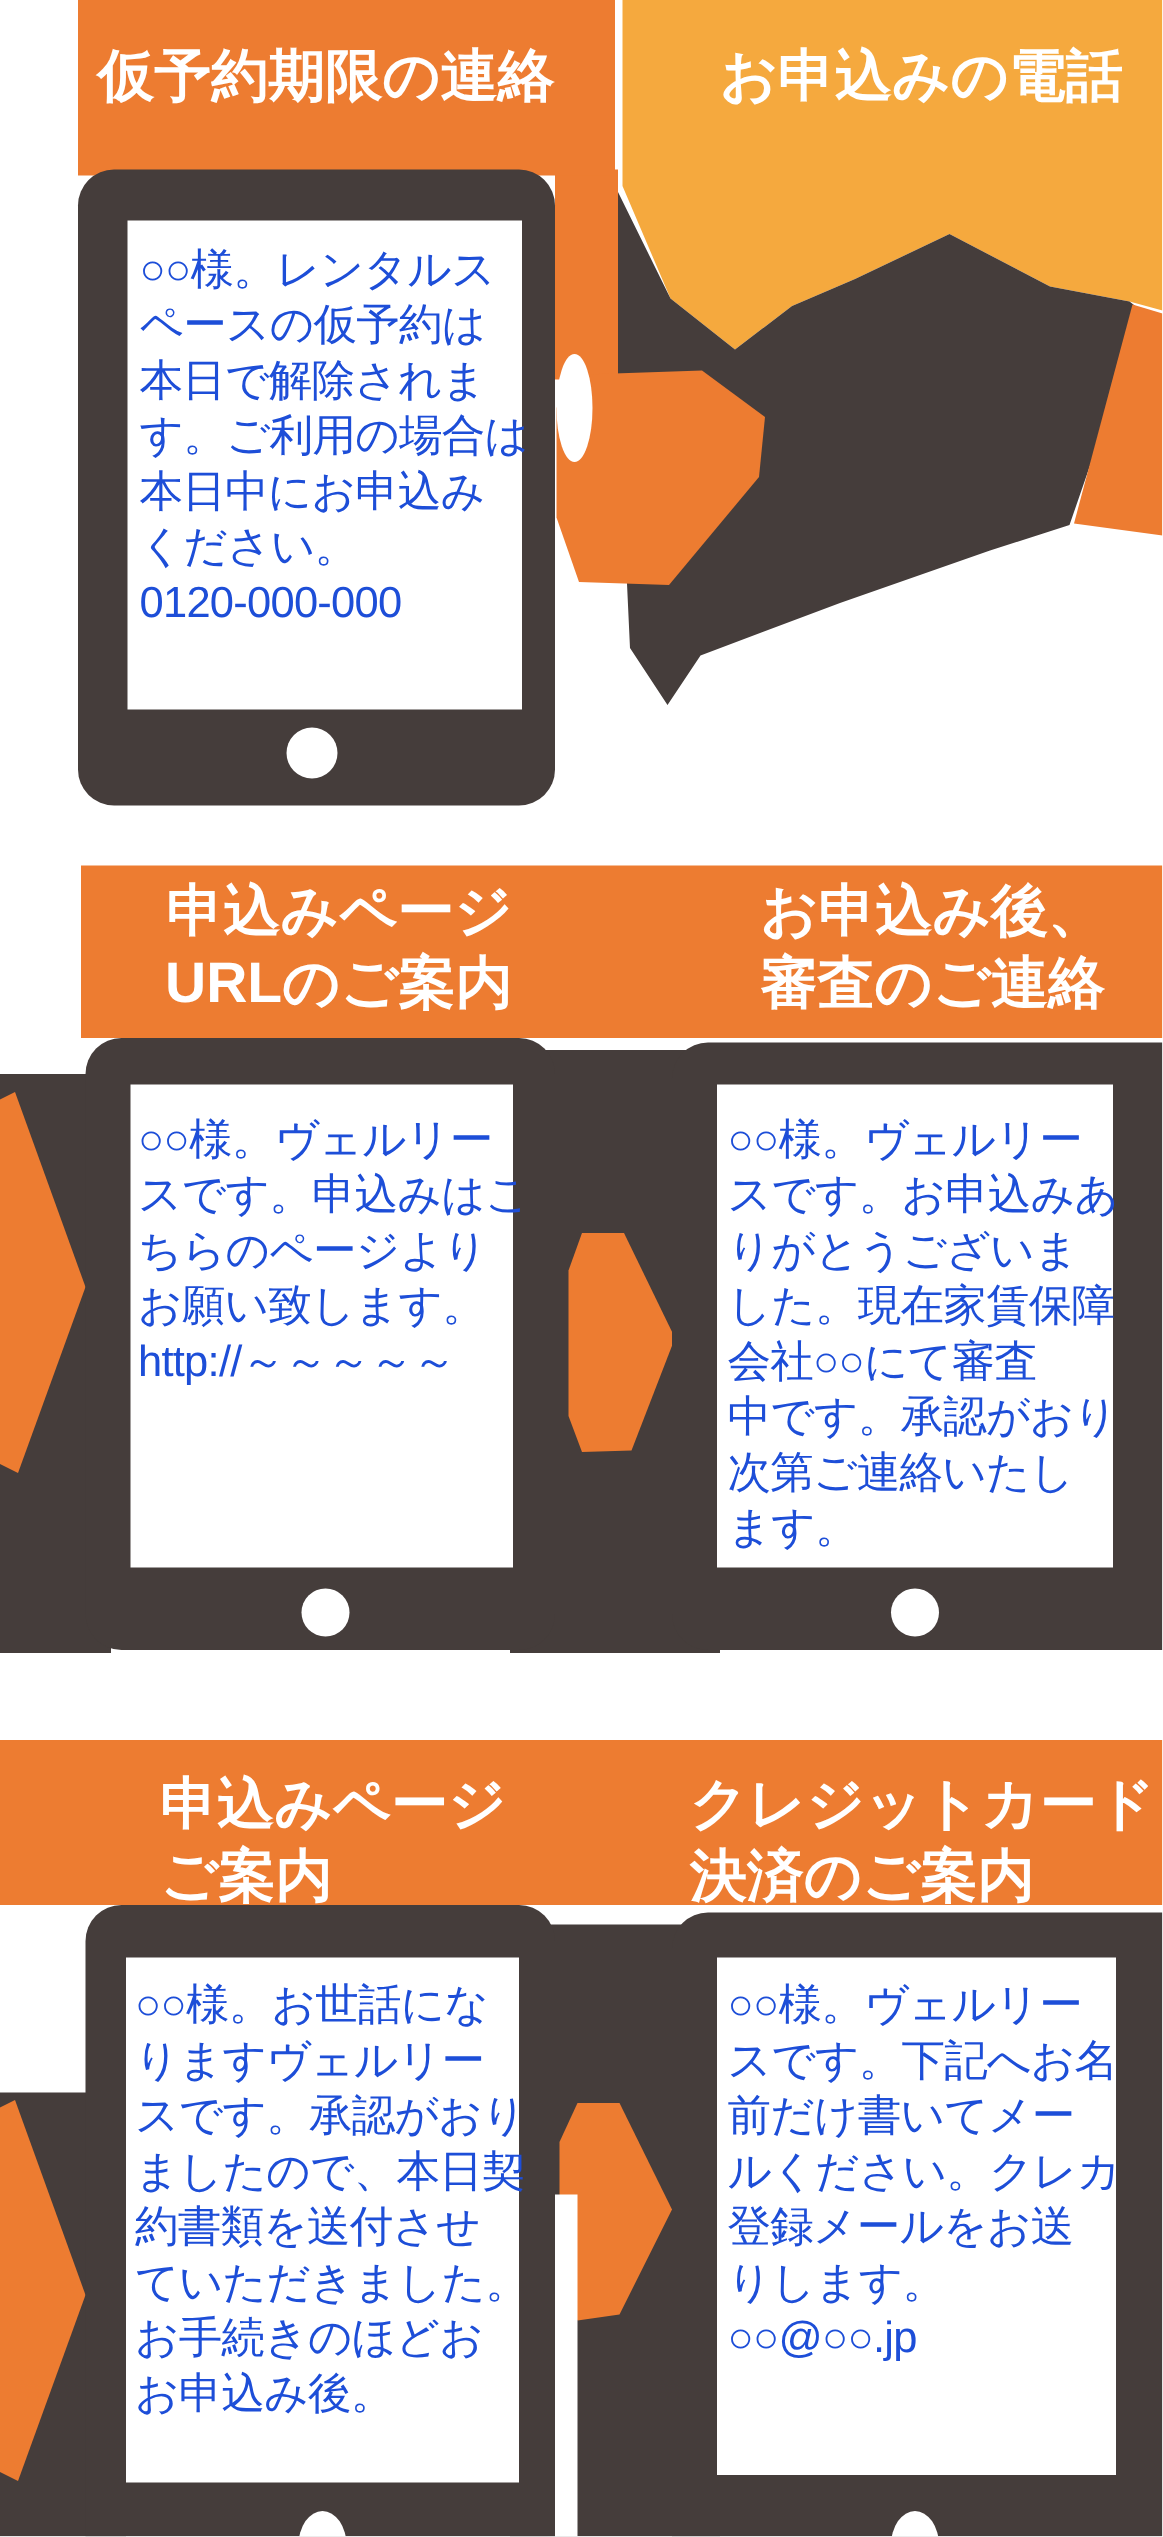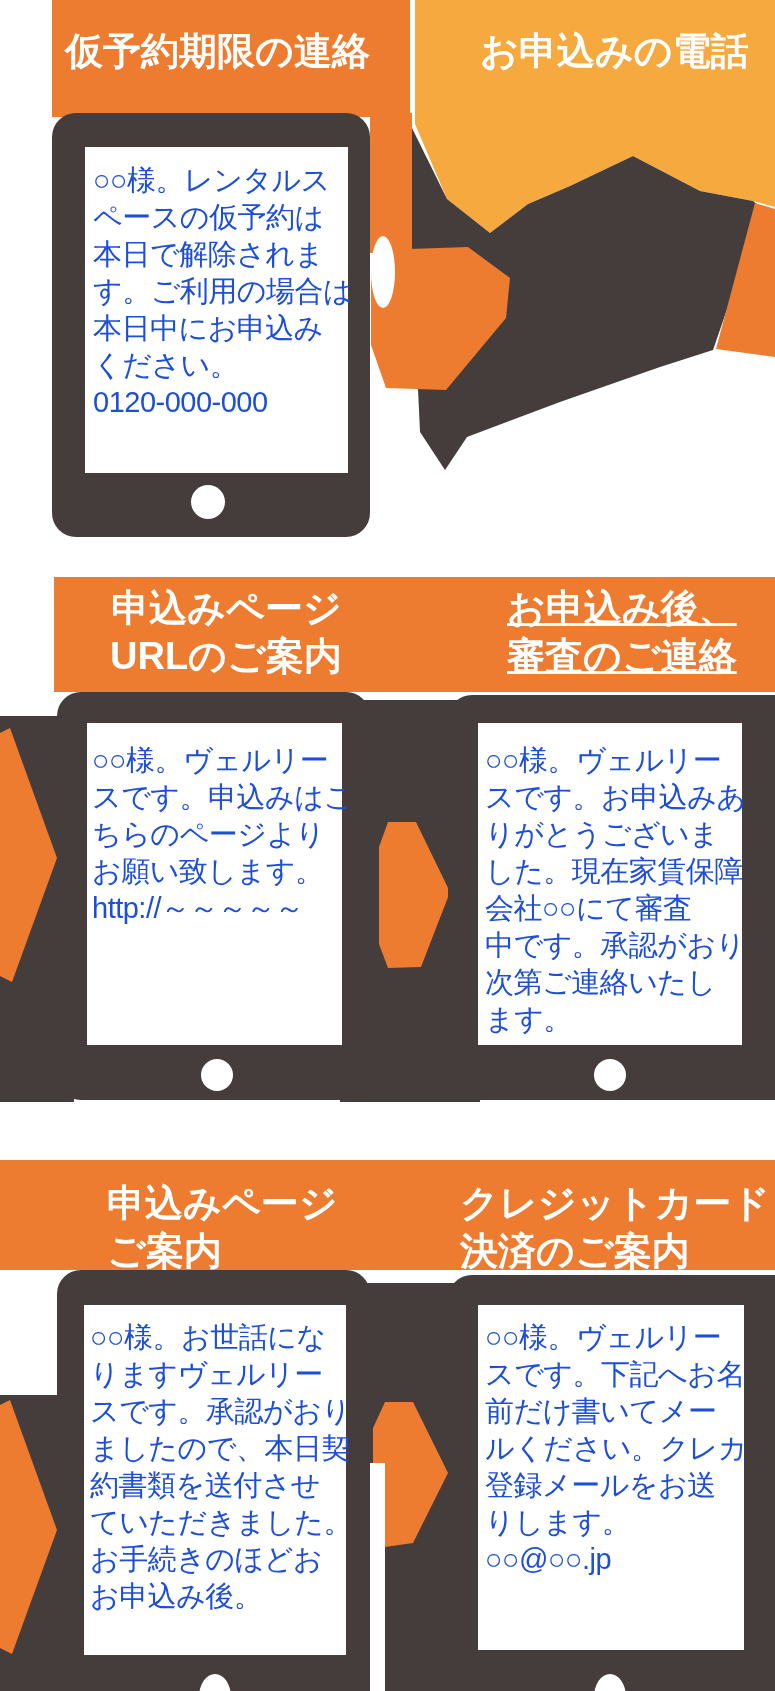--- a/index.html
+++ b/index.html
@@ -37,21 +37,21 @@
   #home-5 { left:594px; top:1674px; width:32px; height:46px; }
 
   .hdr {
     position:absolute; z-index:6; color:#ffffff;
     font-weight:bold; font-size:38px; line-height:48px;
     white-space:pre-line; letter-spacing:0px;
   }
   #header-1-left  { left:65px;  top:27px; }
   #header-1-right { left:480px; top:27px; }
   #header-2-left  { left:110px; top:584px;text-align:right; }
-  #header-2-right { left:507px; top:584px;text-decoration:underline; }
+  #header-2-right { left:507px; top:584px; }
   #header-3-left  { left:107px; top:1179px; }
   #header-3-right { left:460px; top:1179px; }
 
   .msg {
     position:absolute; z-index:6; color:#1d4ed8;
     font-size:29px; line-height:37px; letter-spacing:-0.5px;
     white-space:pre-line;
   }
   #message-1 { left:93px;  top:162px; }
   #message-2 { left:92px;  top:742px; }

